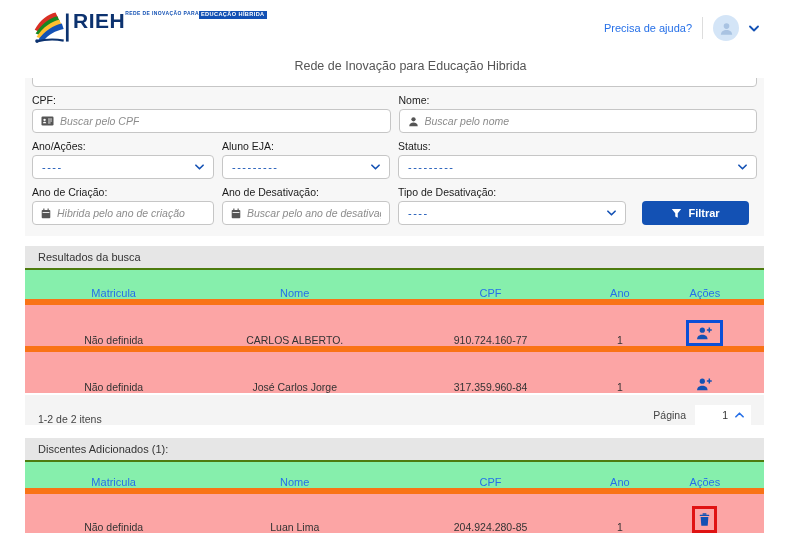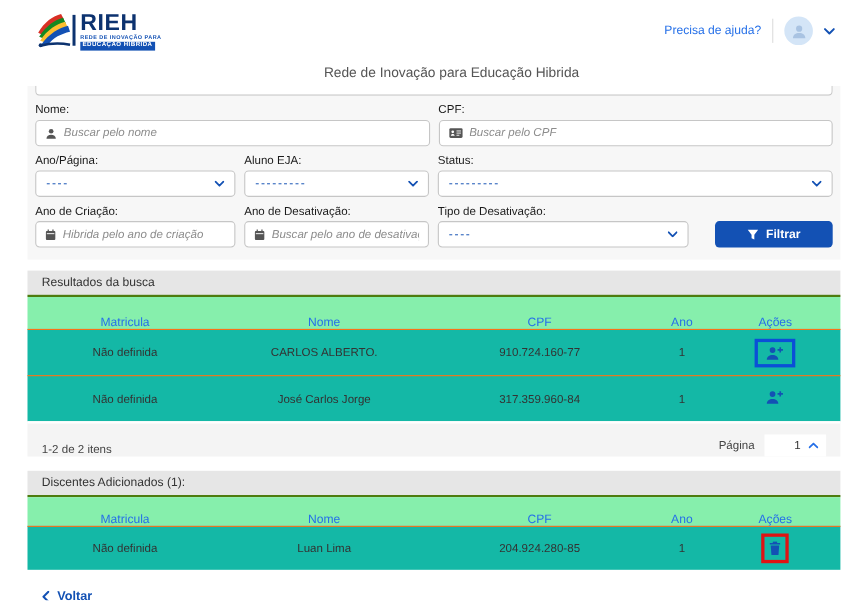--- a/index.html
+++ b/index.html
@@ -1,21 +1,21 @@
 <!DOCTYPE html>
 <html><head>
 <meta charset="utf-8">
 <style>
   html,body{margin:0;padding:0;background:#fff;}
   .page{position:relative;width:789px;height:546px;overflow:hidden;background:#fff;
         font-family:"Liberation Sans",sans-serif;color:#333;}
   
   .topbar{display:flex;justify-content:space-between;align-items:center;padding:6px 30px 0 32px;height:44px;background:#fff;}
   .brand{display:flex;align-items:flex-start;gap:3px;}
-  .brand-text{display:flex;flex-direction:column;line-height:1;}
+  .brand-text{display:flex;flex-direction:row;line-height:1;}
   .brand-acronym{font-size:21px;font-weight:800;color:#0c326f;letter-spacing:.5px;}
   .brand-sub1{font-size:5px;color:#1351b4;font-weight:bold;letter-spacing:.4px;margin-top:1px;}
   .brand-sub2{font-size:5.6px;color:#fff;background:#1351b4;font-weight:bold;letter-spacing:.4px;padding:1px 2px;margin-top:1px;align-self:flex-start;}
   .top-right{display:flex;align-items:center;gap:10px;}
   .help-link{color:#2670e8;font-size:11px;text-decoration:none;cursor:pointer;}
   .v-divider{width:1px;height:22px;background:#ddd;}
   .avatar{width:26px;height:26px;border-radius:50%;background:#d4e5f7;display:flex;align-items:center;justify-content:center;cursor:pointer;}
   .chev{display:inline-flex;cursor:pointer;}
   
   .page-title{position:relative;z-index:2;background:#fff;font-size:12.5px;color:#555;padding:9px 0 5px 32px;text-align:center;}
@@ -29,33 +29,33 @@
   .input-box{background:#fff;border:1px solid #c6c6c6;border-radius:4px;height:22px;display:flex;align-items:center;padding:0 8px;gap:6px;font-size:10.5px;cursor:text;}
   .ph{color:#8c8c8c;font-style:italic;white-space:nowrap;overflow:hidden;}
   .icon-gray{color:#555;display:inline-flex;flex-shrink:0;}
   .select-box{background:#fff;border:1px solid #c6c6c6;border-radius:4px;height:22px;display:flex;align-items:center;justify-content:space-between;padding:0 9px;font-size:11px;color:#1351b4;cursor:pointer;}
   .select-val{letter-spacing:1.5px;}
   .w-half{flex:1;}
   .w-a{width:182px;}
   .w-b{width:168px;}
   .w-c{flex:1;}
   .w-d{width:228px;}
-  .btn-wrap{flex:1;display:flex;align-items:flex-end;justify-content:flex-end;}
+  .btn-wrap{flex:1;display:flex;align-items:flex-end;justify-content:center;}
   .btn-filtrar{width:107px;height:24px;background:#1351b4;color:#fff;border:none;border-radius:4px;
                font-family:"Liberation Sans",sans-serif;font-size:11px;font-weight:bold;
                display:flex;align-items:center;justify-content:center;gap:6px;cursor:pointer;}
   
   .section{margin-top:10px;}
   .section-title{background:#e6e6e6;border-bottom:2px solid #4d7c0f;padding:5px 13px;font-size:11px;color:#333;}
   .thead{background:#86efac;display:flex;align-items:flex-end;height:29px;}
   .thead-sm{height:26px;}
   .col{text-align:center;font-size:10.5px;}
   .c1{width:24%;}.c2{width:25%;}.c3{width:28%;}.c4{width:7%;}.c5{width:16%;}
   .thead .col{color:#2670e8;font-size:11px;}
-  .trow{background:#14b8a6;border-top:1px solid #f97316;display:flex;align-items:center;height:41px;}
+  .trow{background:#fca5a5;border-top:6px solid #f97316;display:flex;align-items:flex-end;height:41px;}
   .trow-sm{height:39px;}
   .tfoot{background:#f4f4f4;border-top:2px solid #fff;height:30px;display:flex;align-items:flex-end;justify-content:space-between;padding:0 13px;font-size:10.5px;color:#444;}
   .pager{display:flex;align-items:center;gap:9px;}
   .page-box{background:#fff;min-width:42px;height:20px;display:flex;align-items:center;justify-content:flex-end;gap:7px;padding:0 7px;font-size:10.5px;color:#333;cursor:pointer;}
   .action-btn{background:none;border:none;padding:0;color:#1351b4;display:inline-flex;cursor:pointer;}
   .anno{display:inline-flex;align-items:center;justify-content:center;}
   .anno-blue{border:3px solid #0b4fd7;padding:3px 7px;}
   .anno-red{border:3px solid #e01313;padding:4px 4px;}
   
   .voltar{display:inline-flex;align-items:center;gap:7px;margin:18px 0 0 13px;color:#1351b4;font-size:11.5px;font-weight:bold;text-decoration:none;cursor:pointer;}
@@ -109,50 +109,50 @@
     <div class="form-card">
 
       <div class="clipped-row">
         <div class="input-box" style="flex-shrink:0;">
           <span class="ph"></span>
         </div>
       </div>
 
       <div class="form-row">
         <div class="field w-half">
-          <span class="field-label">Nome:</span>
-          <div class="input-box">
-            <span class="icon-gray">
-              <svg width="11" height="11" viewBox="0 0 16 16">
-                  <circle cx="8" cy="4.8" r="3.1" fill="currentColor"></circle>
-                  <path d="M1.8 14.8c0-3.5 2.8-5.2 6.2-5.2s6.2 1.7 6.2 5.2z" fill="currentColor"></path>
-                </svg>
-            </span>
-            <span class="ph">Buscar pelo nome</span>
-          </div>
-        </div>
-        <div class="field w-half">
           <span class="field-label">CPF:</span>
           <div class="input-box">
             <span class="icon-gray">
               <svg width="13" height="10" viewBox="0 0 16 12">
                   <rect x="0.6" y="0.6" width="14.8" height="10.8" rx="1.5" fill="currentColor"></rect>
                   <circle cx="4.4" cy="4.6" r="1.5" fill="#fff"></circle>
                   <path d="M2.3 8.9c0-1.3 1-2 2.1-2s2.1.7 2.1 2z" fill="#fff"></path>
                   <path d="M8.6 3.6h5M8.6 6h5M8.6 8.4h3.2" stroke="#fff" stroke-width="1"></path>
                 </svg>
             </span>
             <span class="ph">Buscar pelo CPF</span>
           </div>
         </div>
+        <div class="field w-half">
+          <span class="field-label">Nome:</span>
+          <div class="input-box">
+            <span class="icon-gray">
+              <svg width="11" height="11" viewBox="0 0 16 16">
+                  <circle cx="8" cy="4.8" r="3.1" fill="currentColor"></circle>
+                  <path d="M1.8 14.8c0-3.5 2.8-5.2 6.2-5.2s6.2 1.7 6.2 5.2z" fill="currentColor"></path>
+                </svg>
+            </span>
+            <span class="ph">Buscar pelo nome</span>
+          </div>
+        </div>
       </div>
 
       <div class="form-row">
         <div class="field w-a">
-          <span class="field-label">Ano/Página:</span>
+          <span class="field-label">Ano/Ações:</span>
           <div class="select-box">
             <span class="select-val">----</span>
             <span style="display:inline-flex;">
                 <svg width="9" height="6" viewBox="0 0 10 6">
                   <path d="M1 1l4 4 4-4" fill="none" stroke="#1351b4" stroke-width="1.8" stroke-linecap="round" stroke-linejoin="round"></path>
                 </svg>
               </span>
           </div>
         </div>
         <div class="field w-b">

